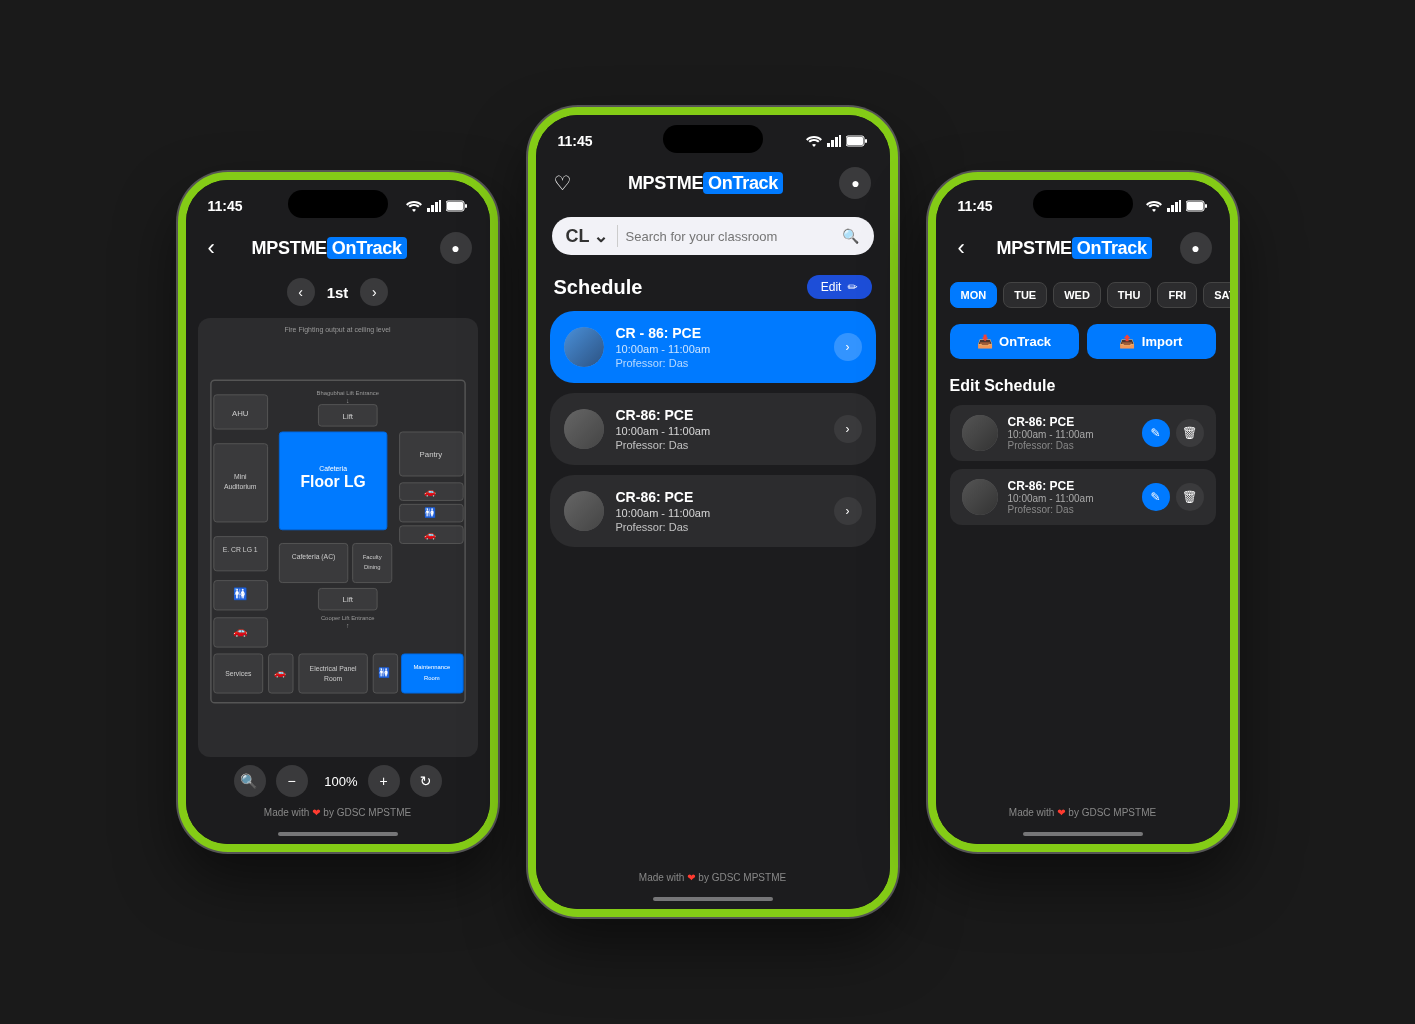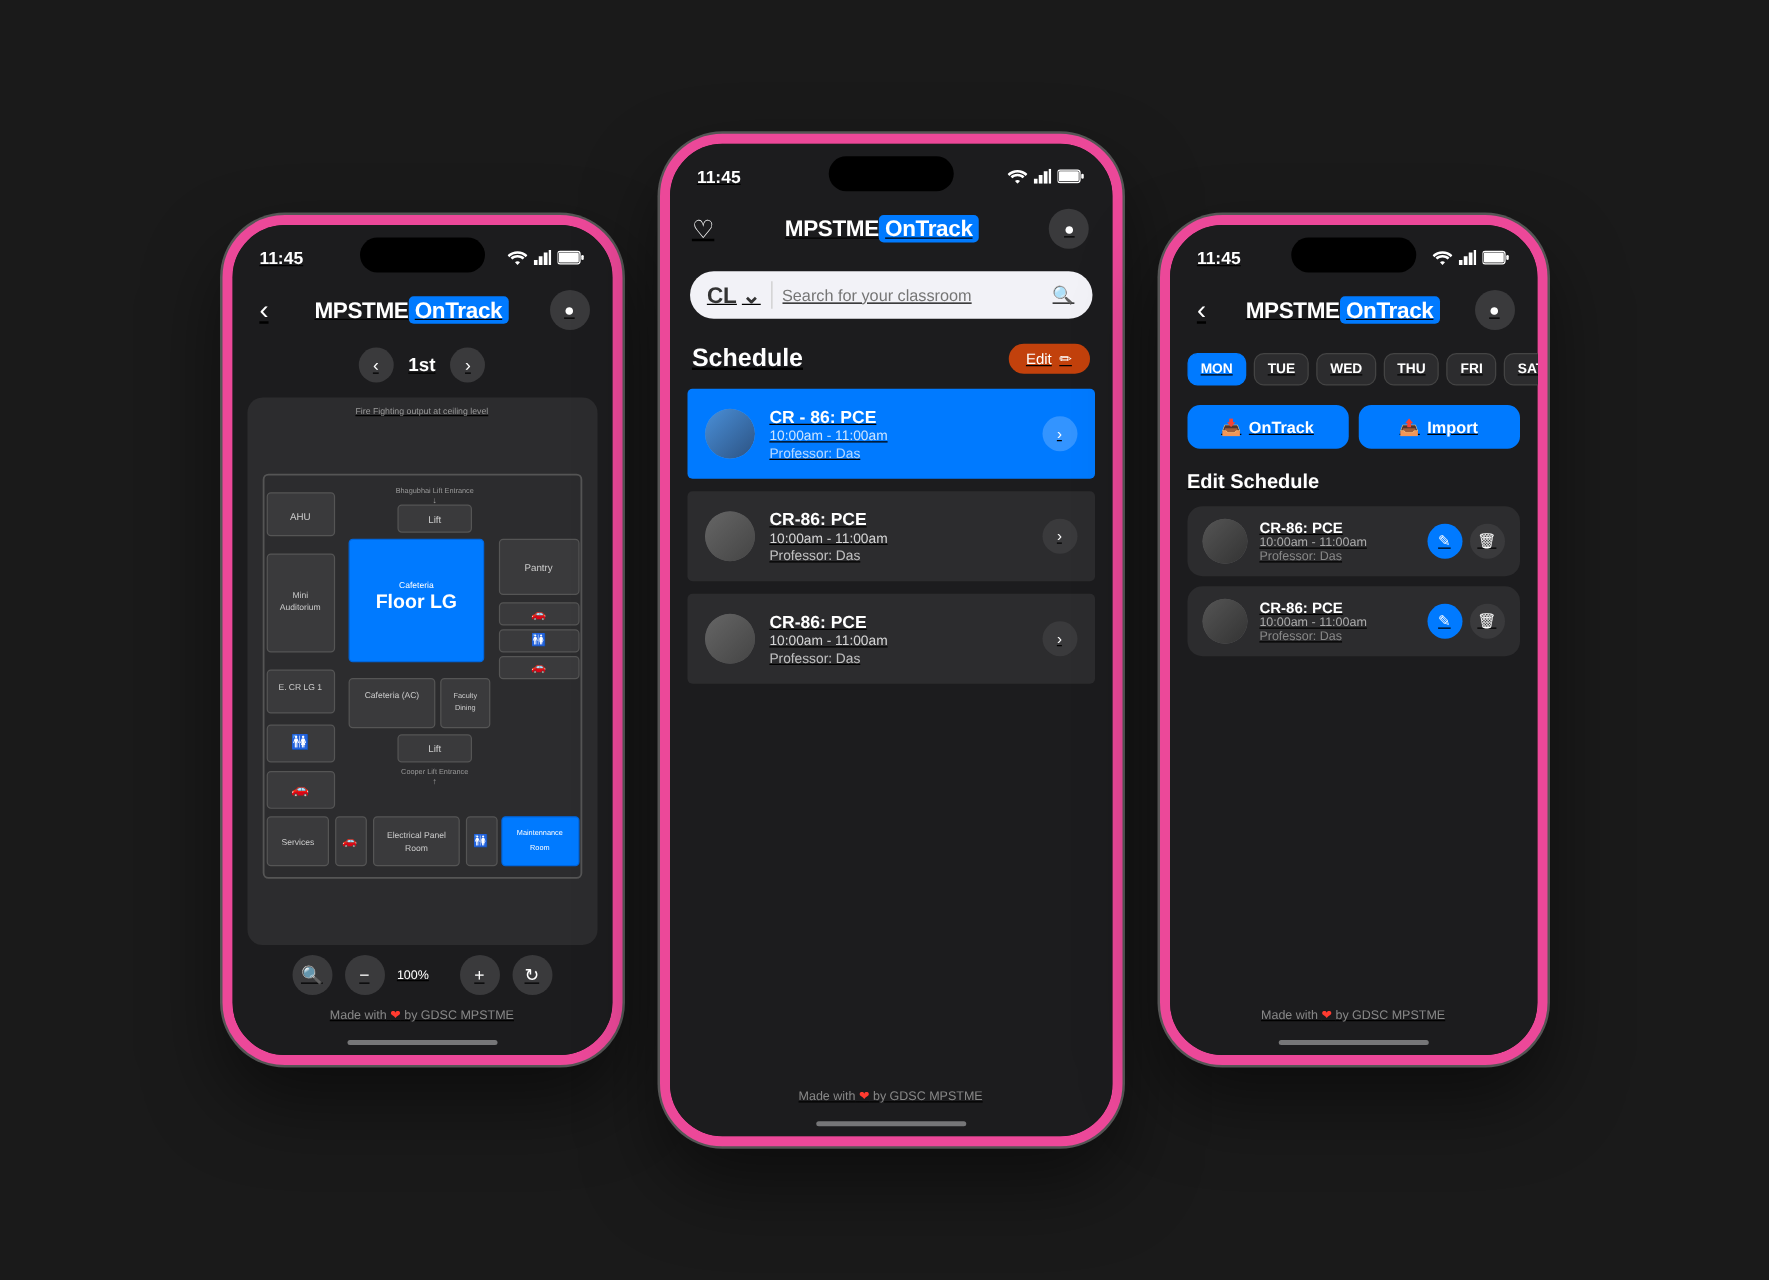--- a/index.html
+++ b/index.html
@@ -11,27 +11,26 @@
       min-height: 100vh;
       font-family: -apple-system, BlinkMacSystemFont, 'SF Pro Display', 'Helvetica Neue', Arial, sans-serif;
       gap: 30px;
       padding: 40px 20px;
     }
 
     
     .phone {
       background: #1c1c1e;
       border-radius: 50px;
-      border: 8px solid #ec4899;
+      border: 8px solid #84cc16;
       box-shadow: 0 0 0 2px #555, 0 30px 60px rgba(0,0,0,0.5);
       overflow: hidden;
       position: relative;
       display: flex;
       flex-direction: column;
-      text-decoration: underline;
     }
 
     .phone-large {
       width: 320px;
       height: 680px;
     }
 
     .phone-medium {
       width: 370px;
       height: 810px;
@@ -201,24 +200,24 @@
       color: #fff;
       cursor: pointer;
       font-size: 14px;
       display: flex;
       align-items: center;
       justify-content: center;
     }
 
     .zoom-label {
       color: #fff;
-      font-size: 10px;
+      font-size: 13px;
       font-weight: 500;
       min-width: 40px;
-      text-align: left;
+      text-align: right;
     }
 
     
     .app-footer {
       text-align: center;
       padding: 6px 0 10px;
       font-size: 10px;
       color: #888;
     }
 
@@ -283,39 +282,39 @@
     .schedule-title {
       color: #fff;
       font-size: 20px;
       font-weight: 700;
     }
 
     .edit-btn {
       display: flex;
       align-items: center;
       gap: 6px;
-      background: #c2410c;
+      background: #1d4ed8;
       border: none;
       border-radius: 18px;
       padding: 5px 14px;
       color: #fff;
       font-size: 12px;
       cursor: pointer;
     }
 
     
     .schedule-list {
       padding: 0 14px;
       display: flex;
       flex-direction: column;
       gap: 10px;
     }
 
     .schedule-card {
-      border-radius: 4px;
+      border-radius: 24px;
       padding: 14px;
       display: flex;
       align-items: center;
       gap: 12px;
       cursor: pointer;
     }
 
     .schedule-card.active {
       background: #007AFF;
     }

